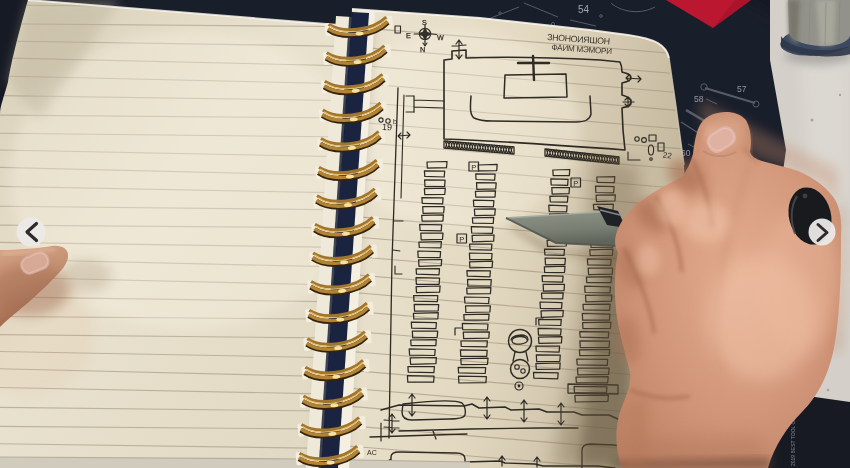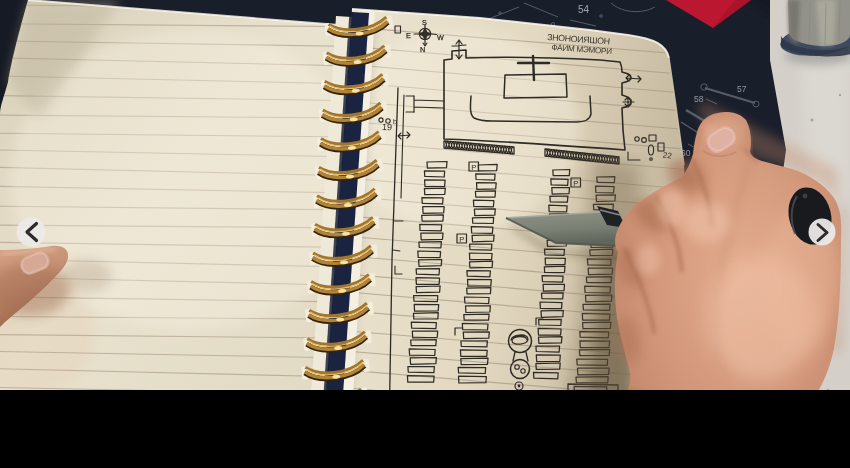--- a/index.html
+++ b/index.html
@@ -1,16 +1,16 @@
 <!DOCTYPE html>
 <html><head>
 <meta charset="utf-8">
 <style>
 html,body{margin:0;padding:0;background:#000;}
-#stage{position:relative;width:850px;height:390px;overflow:hidden;font-family:"Liberation Sans",sans-serif;}
+#stage{position:relative;width:850px;height:468px;overflow:hidden;font-family:"Liberation Sans",sans-serif;}
 </style>
 </head>
 <body>
 <div id="stage">
 <svg width="850" height="468" viewBox="0 0 850 468">
 <defs>
 <filter id="b2" x="-40%" y="-40%" width="180%" height="180%">
           <feGaussianBlur stdDeviation="2"></feGaussianBlur>
         </filter>
 <filter id="b4" x="-40%" y="-40%" width="180%" height="180%">

